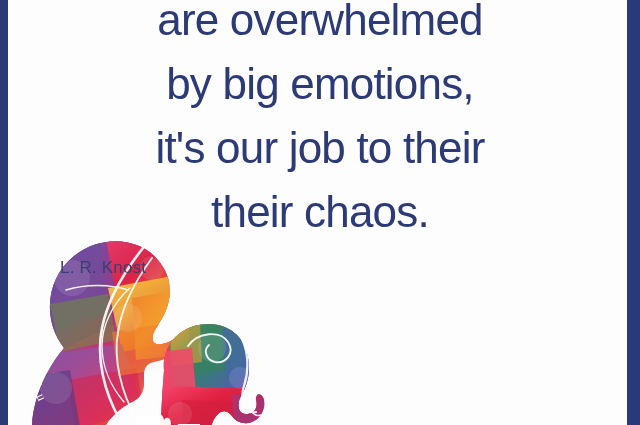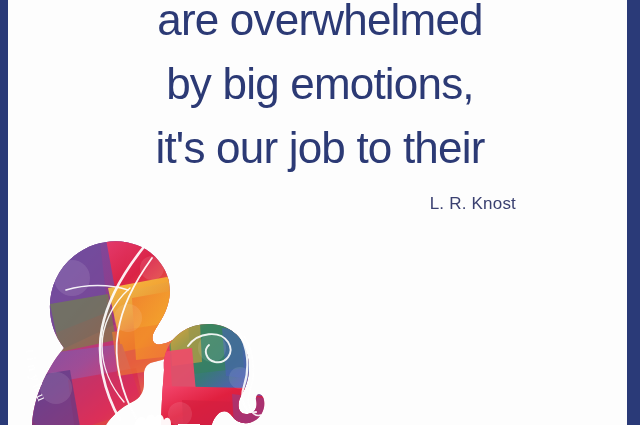--- a/index.html
+++ b/index.html
@@ -48,21 +48,21 @@
     white-space: nowrap;
   }
   .attribution {
     margin-top: 14px;
     margin-right: 64px;
     color: #3a4070;
     font-family: "Liberation Sans", sans-serif;
     font-size: 17px;
     font-weight: 400;
     letter-spacing: 0.2px;
-    text-align: right;
+    text-align: left;
   }
 
   
   .illustration {
     position: absolute;
     left: 12px;
     top: 228px;
     width: 280px;
     height: 210px;
   }
@@ -252,18 +252,19 @@
       <text font-family="&quot;Liberation Serif&quot;, serif" font-size="13" letter-spacing="4" fill="#ffffff" opacity="0.95">
         <textPath href="#wmArc" startOffset="4">tinybu</textPath>
       </text>
     </svg>
   </div>
 
   <div class="quote-block">
     <div class="quote-line">are overwhelmed</div>
     <div class="quote-line">by big emotions,</div>
     <div class="quote-line">it's our job to their</div>
+    <div class="quote-line">their chaos.</div>
     <div class="attribution">L. R. Knost</div>
   </div>
 
   <div class="border-right"></div>
 
 </div>
 
 </body></html>

